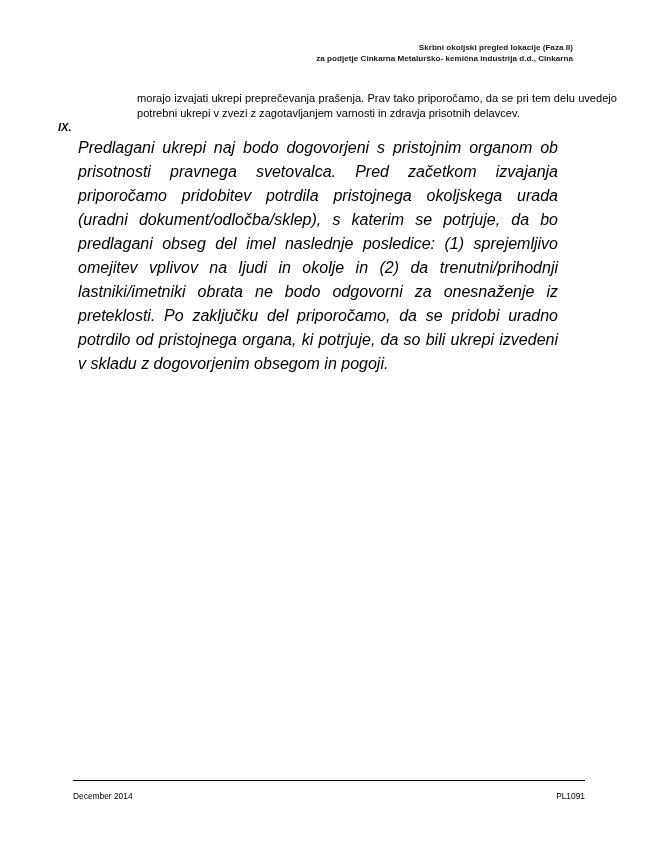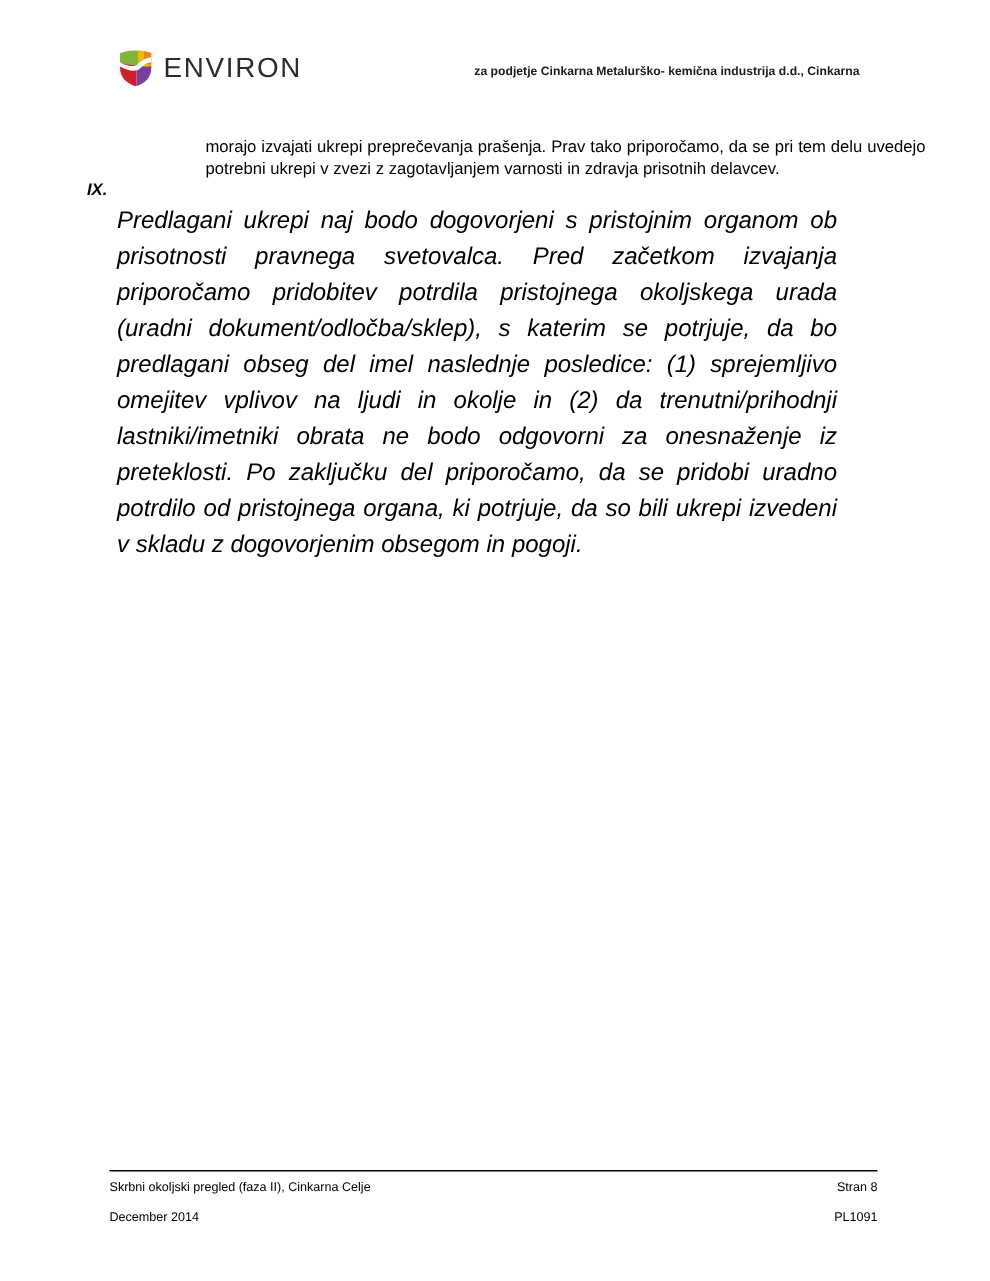--- a/index.html
+++ b/index.html
@@ -132,66 +132,38 @@
   #footer-row-1 { margin-top: 5px; }
   #footer-row-2 { margin-top: 10px; }
   .footer-left { text-align: left; }
   .footer-right { text-align: right; }
 </style>
 </head>
 <body>
 
 <div id="page">
 
-  <div id="logo-block">
-    <svg id="logo-mark" viewBox="0 0 46 50" aria-hidden="true">
-
-      <defs>
-        <clipPath id="shieldClip">
-          <path d="M23 1 C34 1 44 5 44 5 L44 24 C44 38 34 46 23 49 C12 46 2 38 2 24 L2 5 C2 5 12 1 23 1 Z"></path>
-        </clipPath>
-      </defs>
-      <g clip-path="url(#shieldClip)">
-        <rect x="0" y="0" width="46" height="50" fill="#ffffff"></rect>
-
-        <path d="M-4 -4 L30 -4 L30 20 C16 24 4 18 -4 14 Z" fill="#7fb539"></path>
-
-        <path d="M26 -4 L50 -4 L50 22 C42 26 32 24 26 20 Z" fill="#f2b705"></path>
-        <path d="M34 2 L50 2 L50 20 C44 22 38 20 34 16 Z" fill="#e8821e"></path>
-
-        <path d="M-4 14 C6 20 18 22 24 20 L24 54 L-4 54 Z" fill="#cf2027"></path>
-
-        <path d="M24 20 C32 24 42 24 50 20 L50 54 L24 54 Z" fill="#7a3f9d"></path>
-
-        <path d="M-4 13 C8 22 20 25 26 19 C32 13 40 9 50 10 L50 17 C41 16 34 19 29 25 C22 32 8 27 -4 19 Z" fill="#ffffff"></path>
-      </g>
-    </svg>
-    <span id="logo-wordmark">ENVIRON</span>
-  </div>
 
   <div id="doc-header">
+    <span class="hline">Skrbni okoljski pregled lokacije (Faza II)</span>
     <span class="hline">za podjetje Cinkarna Metalurško- kemična industrija d.d., Cinkarna</span>
   </div>
 
   <div id="body-area">
 
     <p class="para" id="para-intro">morajo izvajati ukrepi preprečevanja prašenja. Prav tako priporočamo, da se pri tem delu uvedejo potrebni ukrepi v zvezi z zagotavljanjem varnosti in zdravja prisotnih delavcev.</p>
 
     <div id="clause-ix">
       <span id="clause-ix-marker">IX.</span>
       <p id="clause-ix-text">Predlagani ukrepi naj bodo dogovorjeni s pristojnim organom ob prisotnosti pravnega svetovalca. Pred začetkom izvajanja priporočamo pridobitev potrdila pristojnega okoljskega urada (uradni dokument/odločba/sklep), s katerim se potrjuje, da bo predlagani obseg del imel naslednje posledice: (1) sprejemljivo omejitev vplivov na ljudi in okolje in (2) da trenutni/prihodnji lastniki/imetniki obrata ne bodo odgovorni za onesnaženje iz preteklosti. Po zaključku del priporočamo, da se pridobi uradno potrdilo od pristojnega organa, ki potrjuje, da so bili ukrepi izvedeni v skladu z dogovorjenim obsegom in pogoji.</p>
     </div>
 
   </div>
 
   <div id="footer">
     <div id="footer-rule"></div>
-    <div class="footer-row" id="footer-row-1">
-      <span class="footer-left">Skrbni okoljski pregled (faza II), Cinkarna Celje</span>
-      <span class="footer-right">Stran 8</span>
-    </div>
     <div class="footer-row" id="footer-row-2">
       <span class="footer-left">December 2014</span>
       <span class="footer-right">PL1091</span>
     </div>
   </div>
 
 </div>
 
 </body></html>

